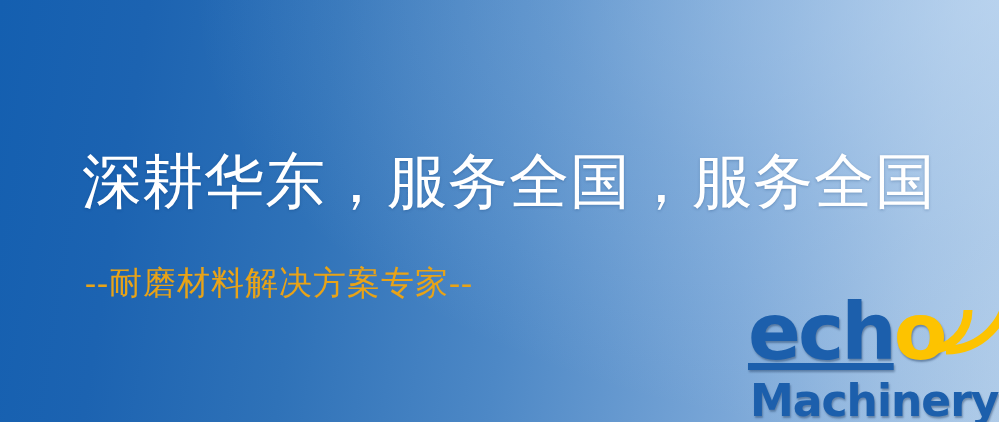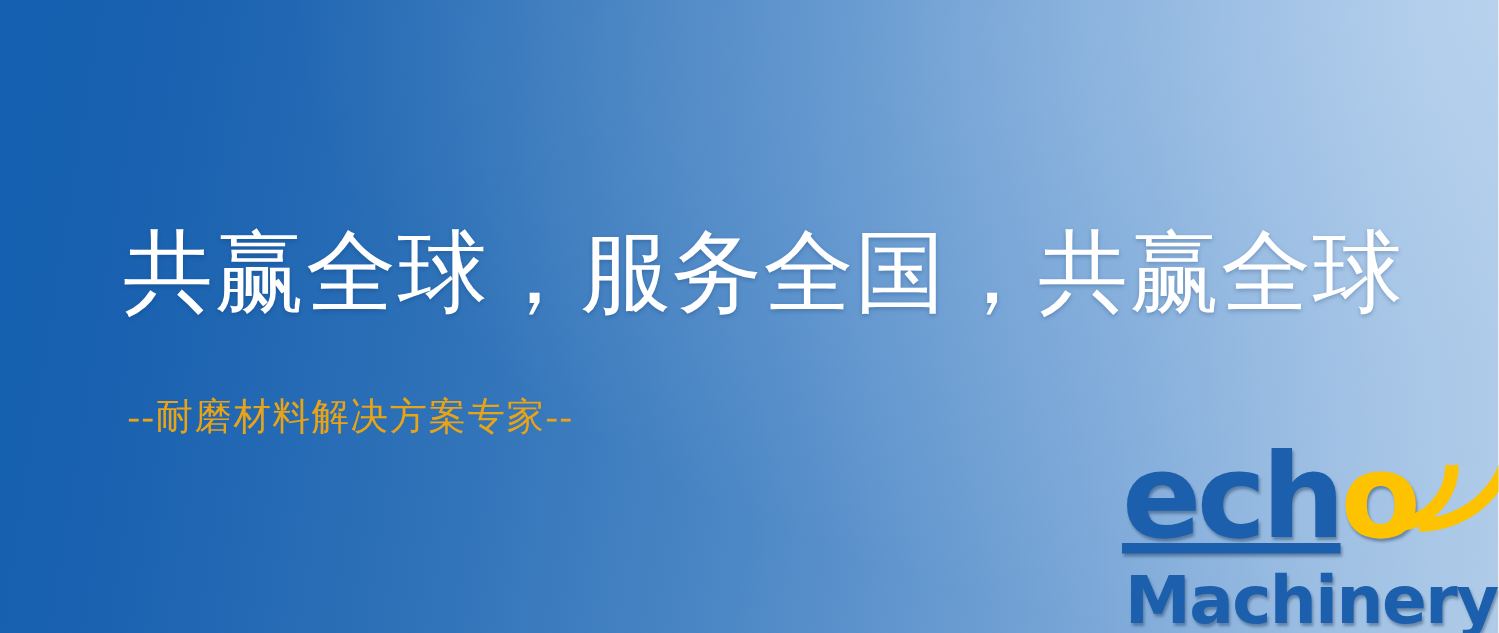--- a/index.html
+++ b/index.html
@@ -56,21 +56,21 @@
     white-space:nowrap;
     text-shadow:0 1px 3px rgba(10,50,100,0.28);
   }
 
   
   #subheadline {
     position:absolute;
     left:85px;
     top:265px;
     font-family:"Liberation Serif","DejaVu Serif",serif;
-    font-size:25px;
+    font-size:33px;
     line-height:1.1;
     color:#E8A317;
     letter-spacing:1px;
     white-space:nowrap;
   }
 
   
   #logo {
     position:absolute;
     left:748px;
@@ -130,21 +130,21 @@
   }
 </style>
 </head>
 <body>
 
 <div id="banner">
 
   <div id="bg-gradient"></div>
   <div id="bg-glow"></div>
 
-  <div id="headline">共赢全球，服务全国，共赢全球</div>
+  <div id="headline">深耕华东，服务全国，服务全国</div>
 
   <div id="subheadline">--耐磨材料解决方案专家--</div>
 
   <div id="logo">
 
     <div id="logo-wordmark">
       <span class="wm-blue">ech</span><span class="wm-gold">o</span>
     </div>
 
     <svg id="logo-arcs" viewBox="0 0 80 66">

